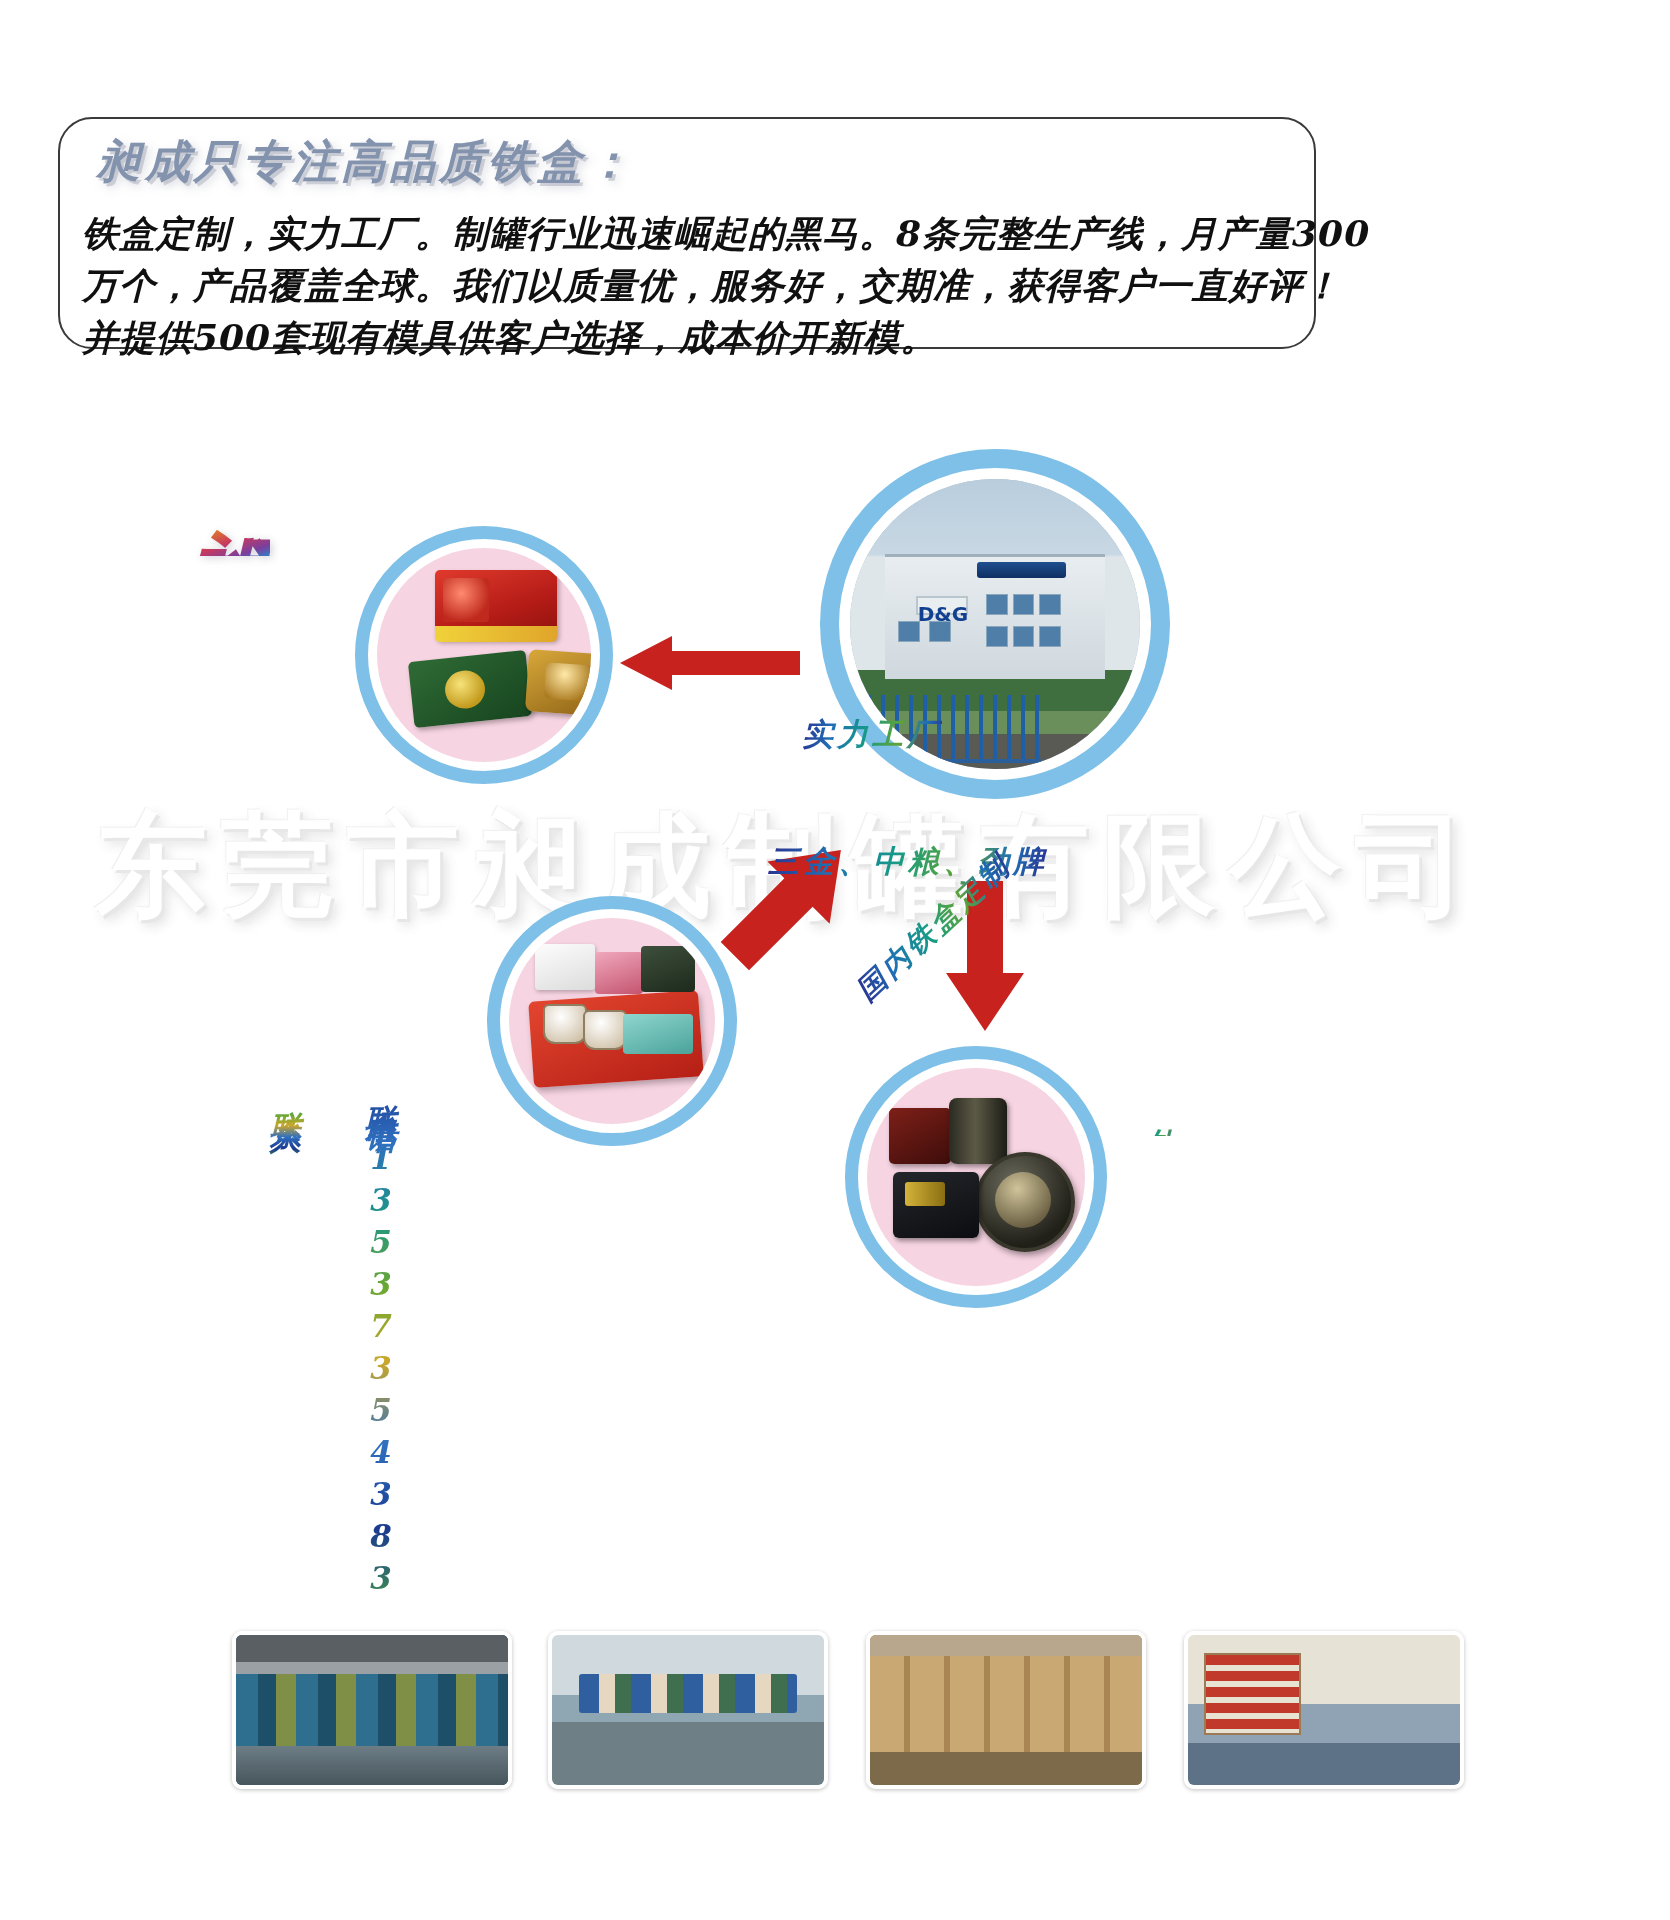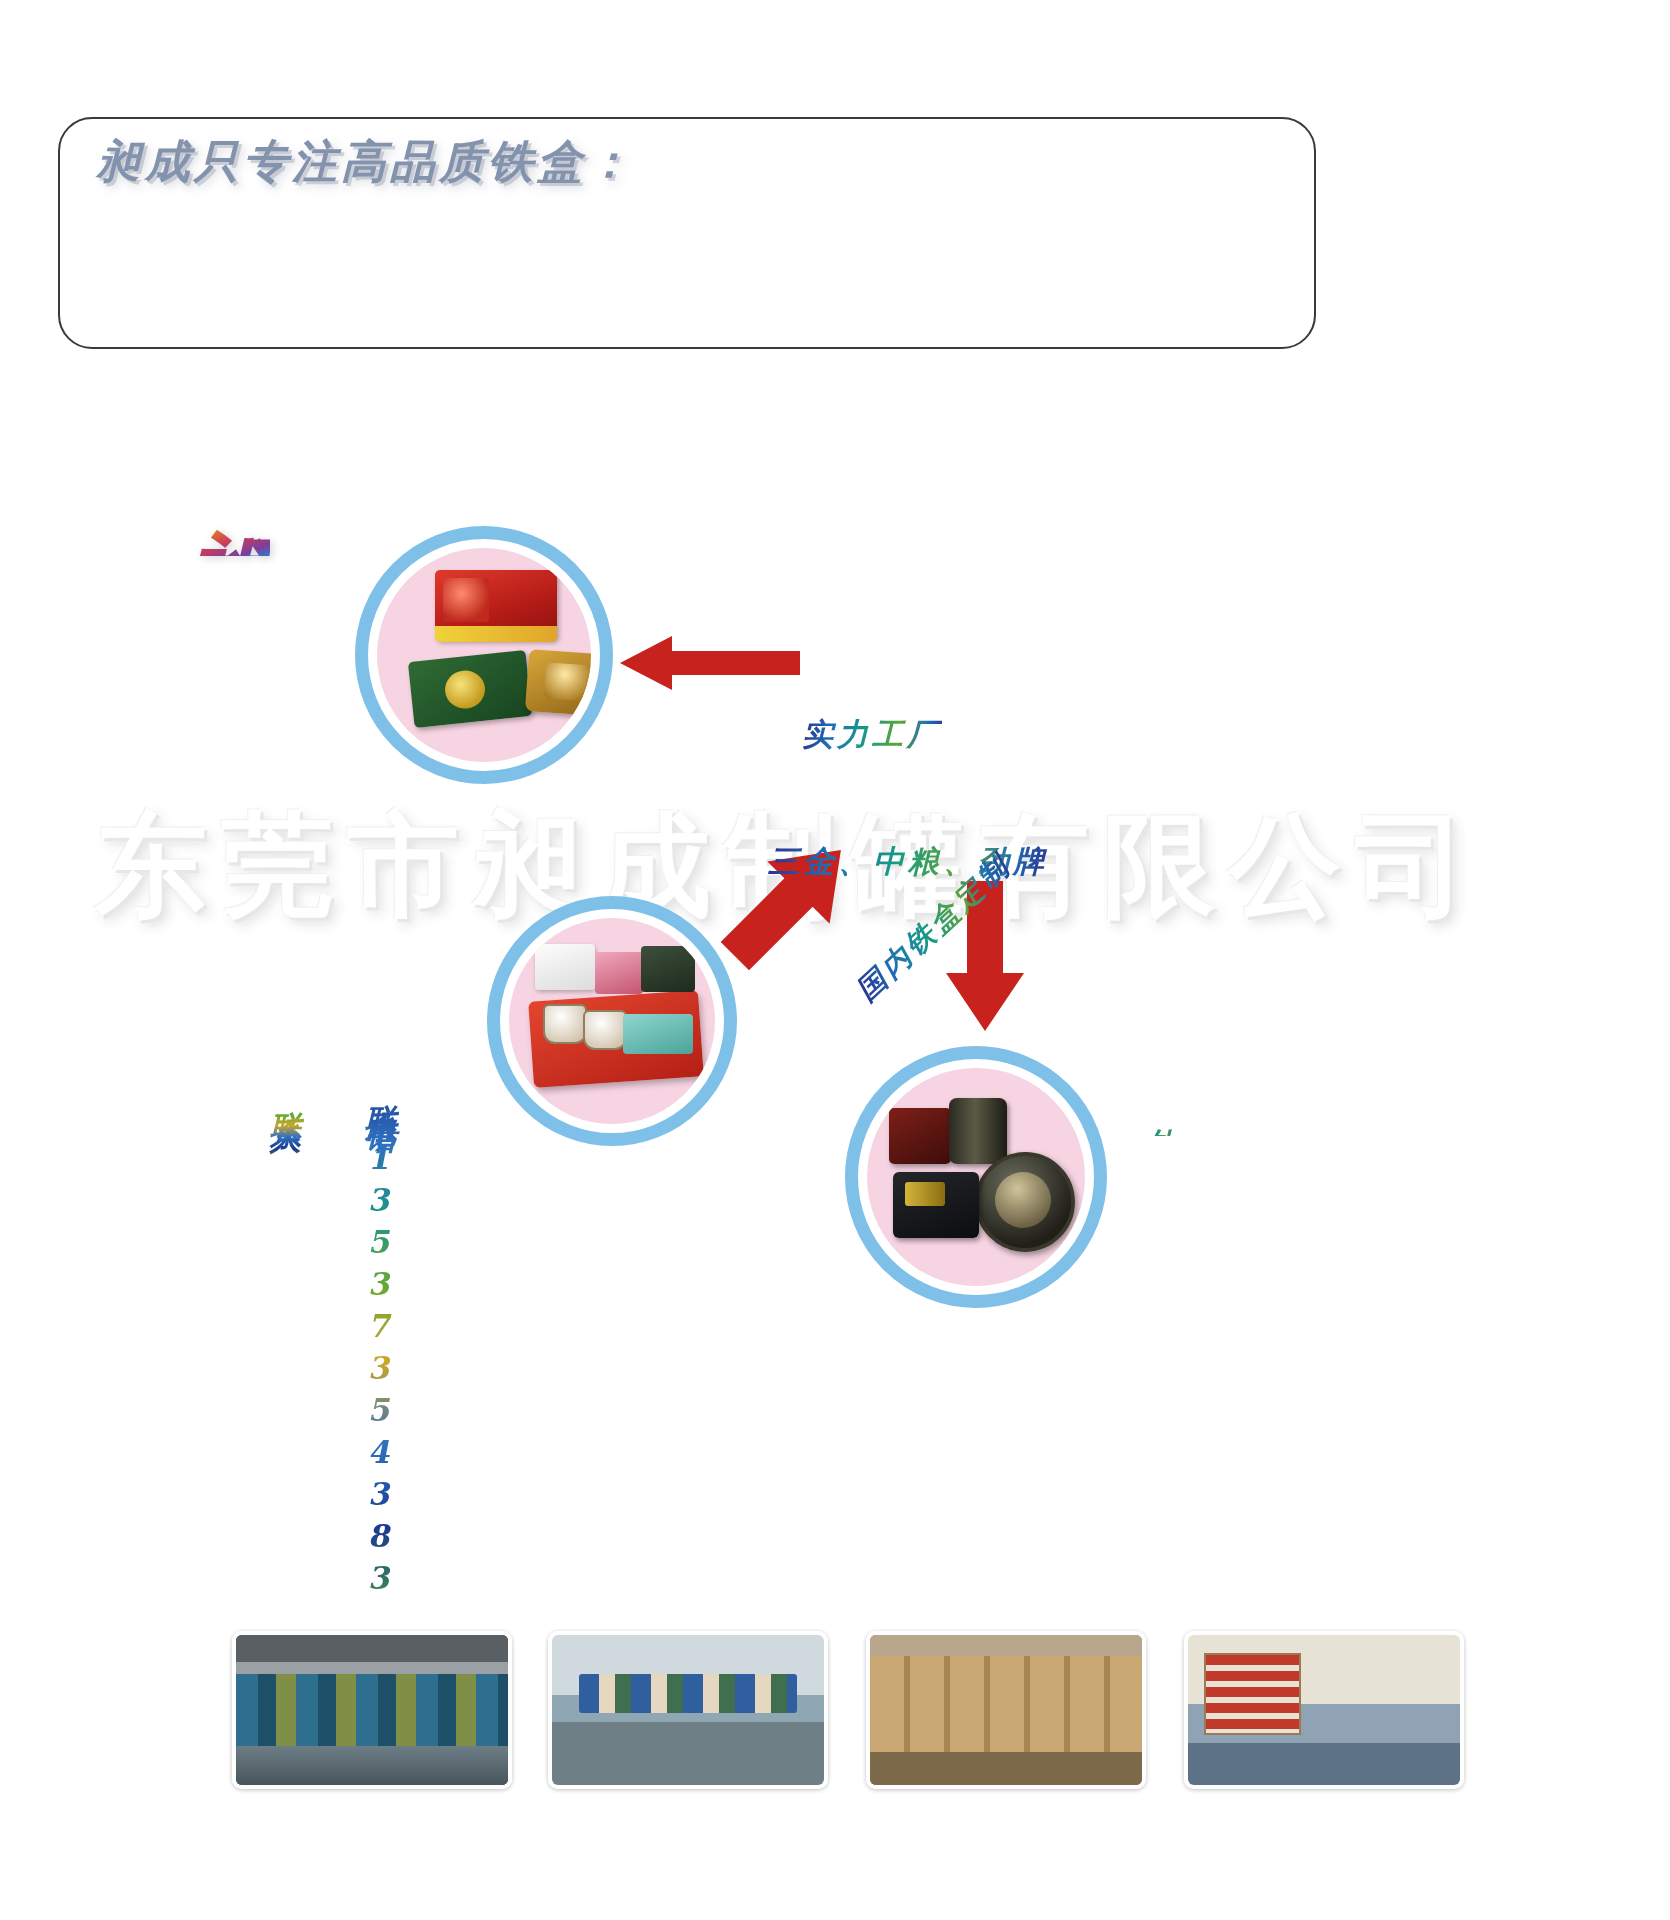--- a/index.html
+++ b/index.html
@@ -240,39 +240,64 @@
     background:repeating-linear-gradient(180deg,#c0392b 0 10px,#e8e2d2 10px 16px);
     border:2px solid #9a7b55;}
 </style>
 </head>
 <body>
 
 <div class="stage">
 
   <div class="banner">
     <div class="banner-title">昶成只专注高品质铁盒：</div>
+    <div class="banner-body">
+      <div>铁盒定制，实力工厂。制罐行业迅速崛起的黑马。8条完整生产线，月产量300</div>
+      <div>万个，产品覆盖全球。我们以质量优，服务好，交期准，获得客户一直好评！</div>
+      <div>并提供500套现有模具供客户选择，成本价开新模。</div>
+    </div>
   </div>
 
   <div class="watermark">东莞市昶成制罐有限公司</div>
 
   <div class="vtitle">昶成实力工厂专业定制</div>
 
   <div class="contact-col" id="contact-person">联系人：易先生</div>
   <div class="contact-col" id="contact-phone">联系电话：13537354383</div>
 
   <div class="circle" id="circle-brand">
     <div class="inner">
       <div class="ph tin-red"></div>
       <div class="ph tin-red-band"></div>
       <div class="ph tin-green"></div>
       <div class="ph tin-gold"></div>
     </div>
     <div class="ring"></div>
   </div>
 
+  <div class="circle" id="circle-factory">
+    <div class="inner">
+      <div class="fphoto">
+        <div class="fbuilding">
+          <div class="fsign"></div>
+          <div class="fdg">D&amp;G</div>
+          <div class="fwin" style="left:6%;top:52%;"></div>
+          <div class="fwin" style="left:20%;top:52%;"></div>
+          <div class="fwin" style="left:46%;top:30%;"></div>
+          <div class="fwin" style="left:58%;top:30%;"></div>
+          <div class="fwin" style="left:70%;top:30%;"></div>
+          <div class="fwin" style="left:46%;top:56%;"></div>
+          <div class="fwin" style="left:58%;top:56%;"></div>
+          <div class="fwin" style="left:70%;top:56%;"></div>
+        </div>
+        <div class="fgate"></div>
+      </div>
+    </div>
+    <div class="ring"></div>
+  </div>
 
   <div class="circle" id="circle-domestic">
     <div class="inner">
       <div class="ph tray"></div>
       <div class="ph box-white"></div>
       <div class="ph box-pink"></div>
       <div class="ph box-dark"></div>
       <div class="ph cup1"></div>
       <div class="ph cup2"></div>
       <div class="ph box-teal"></div>

